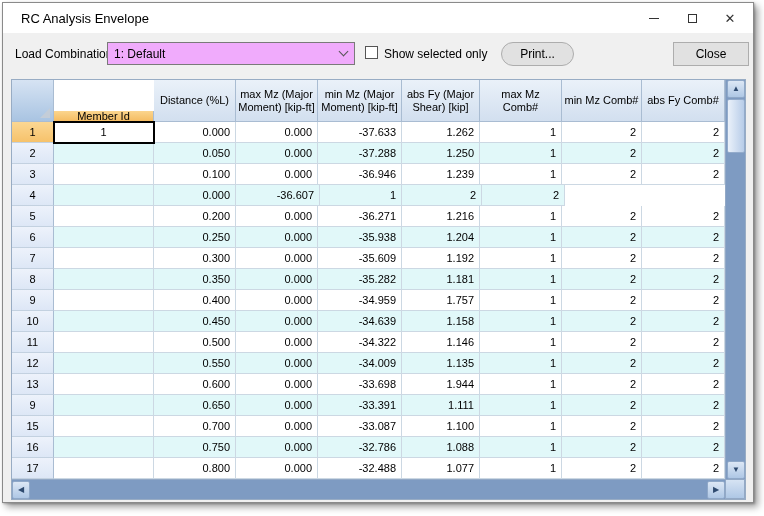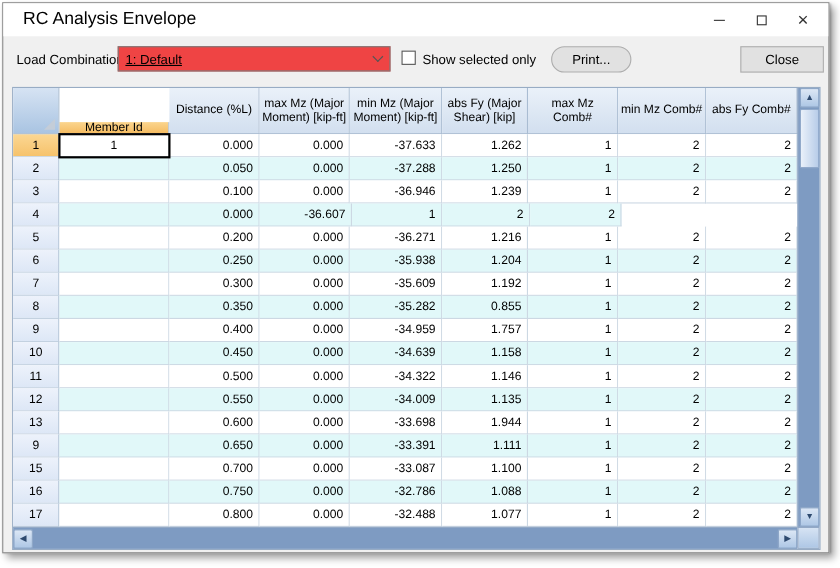--- a/index.html
+++ b/index.html
@@ -7,32 +7,32 @@
               font-family:"Liberation Sans", sans-serif; }
   .stage { position:relative; width:764px; height:516px; }
 
   
   .dialog { position:absolute; left:2px; top:2px; width:752px; height:501px;
             background:#f0f0f0; border:1px solid #8a8a8a;
             box-shadow:4px 4px 7px rgba(0,0,0,0.38), 1px 1px 2px rgba(0,0,0,0.25); }
 
   .titlebar { position:absolute; left:0; top:0; right:0; height:30px; background:#ffffff;
               display:flex; align-items:center; }
-  .title { font-size:16px; color:#000; padding-left:18px; }
+  .title { font-size:13px; color:#000; padding-left:18px; }
   .winbtns { position:absolute; right:4px; top:0; height:30px; display:flex; }
   .winbtn { width:38px; height:30px; display:flex; align-items:center; justify-content:center; }
   .glyph-min { width:10px; height:1px; background:#333; }
   .glyph-max { width:9px; height:9px; border:1px solid #333; background:transparent; }
   .glyph-close { font-size:13px; color:#333; line-height:1; }
 
   
   .toolbar { position:absolute; left:0; top:30px; right:0; height:45px; }
   .lc-label { position:absolute; left:12px; top:14px; font-size:12px; color:#000; }
-  .combo { position:absolute; left:104px; top:9px; width:248px; height:23px; background:#ef4444;
-           border:1px solid #7a7a7a; font-size:12px; display:flex; align-items:center;text-decoration:underline; }
+  .combo { position:absolute; left:104px; top:9px; width:248px; height:23px; background:#f0abfc;
+           border:1px solid #7a7a7a; font-size:12px; display:flex; align-items:center; }
   .combo-text { padding-left:6px; flex:1; }
   .combo-arrow { width:22px; display:flex; align-items:center; justify-content:center; }
   .chev { width:7px; height:7px; border-right:1px solid #555; border-bottom:1px solid #555;
           transform:rotate(45deg); margin-top:-4px; }
   .checkbox { position:absolute; left:362px; top:13px; width:13px; height:13px;
               background:#fff; border:1px solid #555; }
   .cb-label { position:absolute; left:381px; top:14px; font-size:12px; color:#000; }
   .btn { position:absolute; top:9px; height:24px; background:#e1e1e1; border:1px solid #adadad;
          font-size:12px; color:#000; display:flex; align-items:center; justify-content:center; }
   .btn-print { left:498px; width:73px;border-radius:12px; }
@@ -217,21 +217,21 @@
             <div class="tcell c6">1</div>
             <div class="tcell c7">2</div>
             <div class="tcell c8">2</div>
           </div>
           <div class="trow alt">
             <div class="rhead c0">8</div>
             <div class="tcell c1 center"></div>
             <div class="tcell c2">0.350</div>
             <div class="tcell c3">0.000</div>
             <div class="tcell c4">-35.282</div>
-            <div class="tcell c5">0.855</div>
+            <div class="tcell c5">1.181</div>
             <div class="tcell c6">1</div>
             <div class="tcell c7">2</div>
             <div class="tcell c8">2</div>
           </div>
           <div class="trow">
             <div class="rhead c0">9</div>
             <div class="tcell c1 center"></div>
             <div class="tcell c2">0.400</div>
             <div class="tcell c3">0.000</div>
             <div class="tcell c4">-34.959</div>

